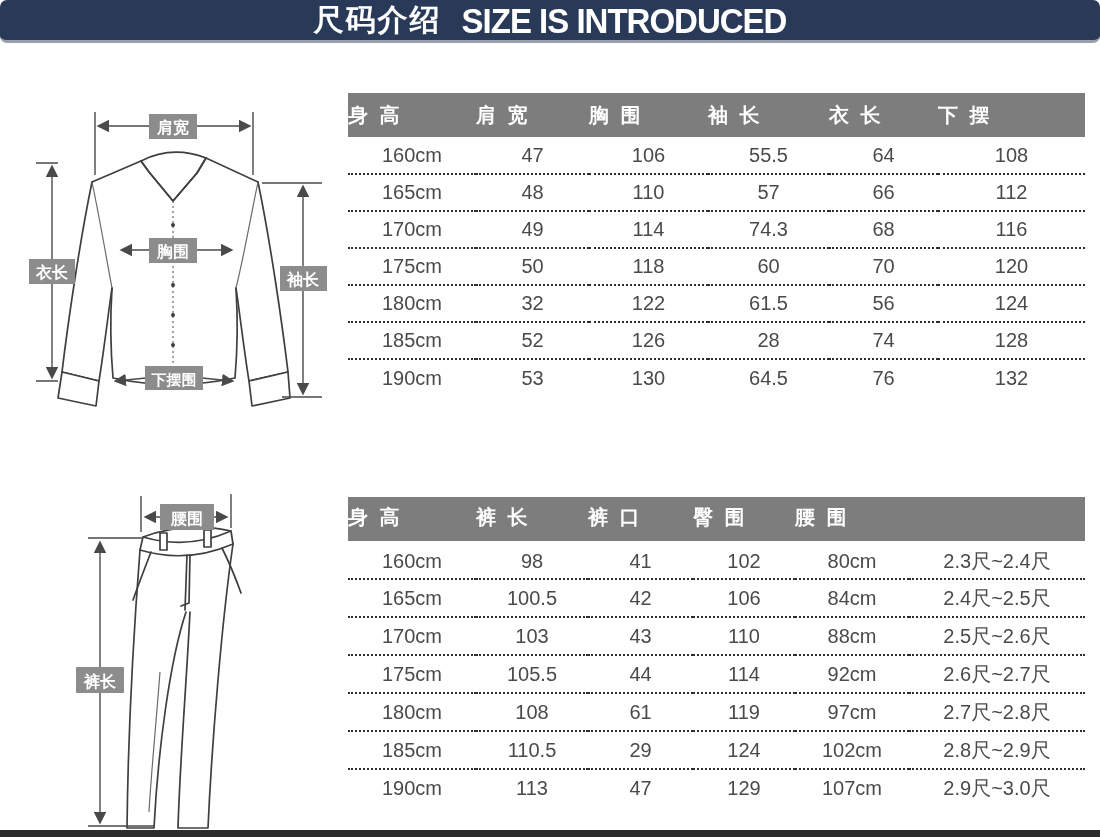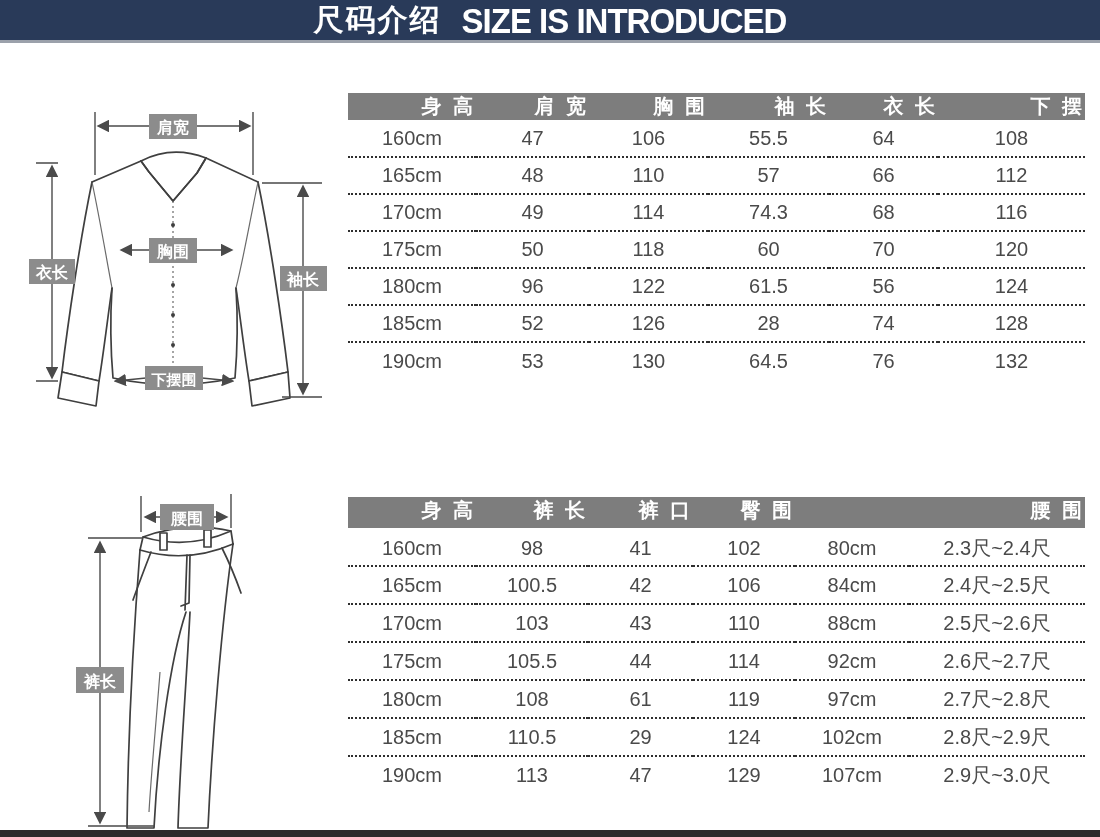--- a/index.html
+++ b/index.html
@@ -6,42 +6,42 @@
   body { background:#ffffff; font-family:"Liberation Sans", sans-serif; }
   .page {
     position:relative; width:1100px; height:837px;
     background:#ffffff; overflow:hidden;
   }
 
   
   .banner {
     position:absolute; top:0; left:0; width:1100px; height:43px;
     background:#293a59; border-bottom:3px solid #9ba1ab;
-    display:flex; align-items:center; justify-content:center; gap:20px;
+    display:flex; align-items:center; justify-content:center; gap:20px;border-radius:7px;
   }
   .banner-zh {
     color:#ffffff; font-size:30px; font-weight:bold; letter-spacing:2px;
     line-height:1;
   }
   .banner-en {
     color:#ffffff; font-size:33px; font-weight:bold; letter-spacing:-1px;
     line-height:1; transform:scaleY(1.08);
   }
 
   
   table.size-table {
     position:absolute; left:348px; width:737px;
     border-collapse:collapse; table-layout:fixed;
   }
   table.shirt-table { top:93px; }
   table.pants-table { top:497px; }
   .size-table th {
     background:#7d7d7d; color:#ffffff;
     font-size:20px; font-weight:bold; letter-spacing:3px;
-    height:27px; text-align:right; vertical-align:middle;
+    height:44px; text-align:left; vertical-align:middle;
   }
   .size-table td {
     font-size:20px; color:#4a4a4a; text-align:center; vertical-align:middle;
   }
   .shirt-table td { height:37px; }
   .pants-table td { height:38px; }
   .size-table tbody tr:not(:last-child) td {
     border-bottom:2px dotted #2e2e2e;
   }
   .pants-table tbody { border-top:8px solid transparent; }
@@ -185,21 +185,21 @@
         <tr>
           <td>175cm</td>
           <td>50</td>
           <td>118</td>
           <td>60</td>
           <td>70</td>
           <td>120</td>
         </tr>
         <tr>
           <td>180cm</td>
-          <td>96</td>
+          <td>32</td>
           <td>122</td>
           <td>61.5</td>
           <td>56</td>
           <td>124</td>
         </tr>
         <tr>
           <td>185cm</td>
           <td>52</td>
           <td>126</td>
           <td>28</td>

